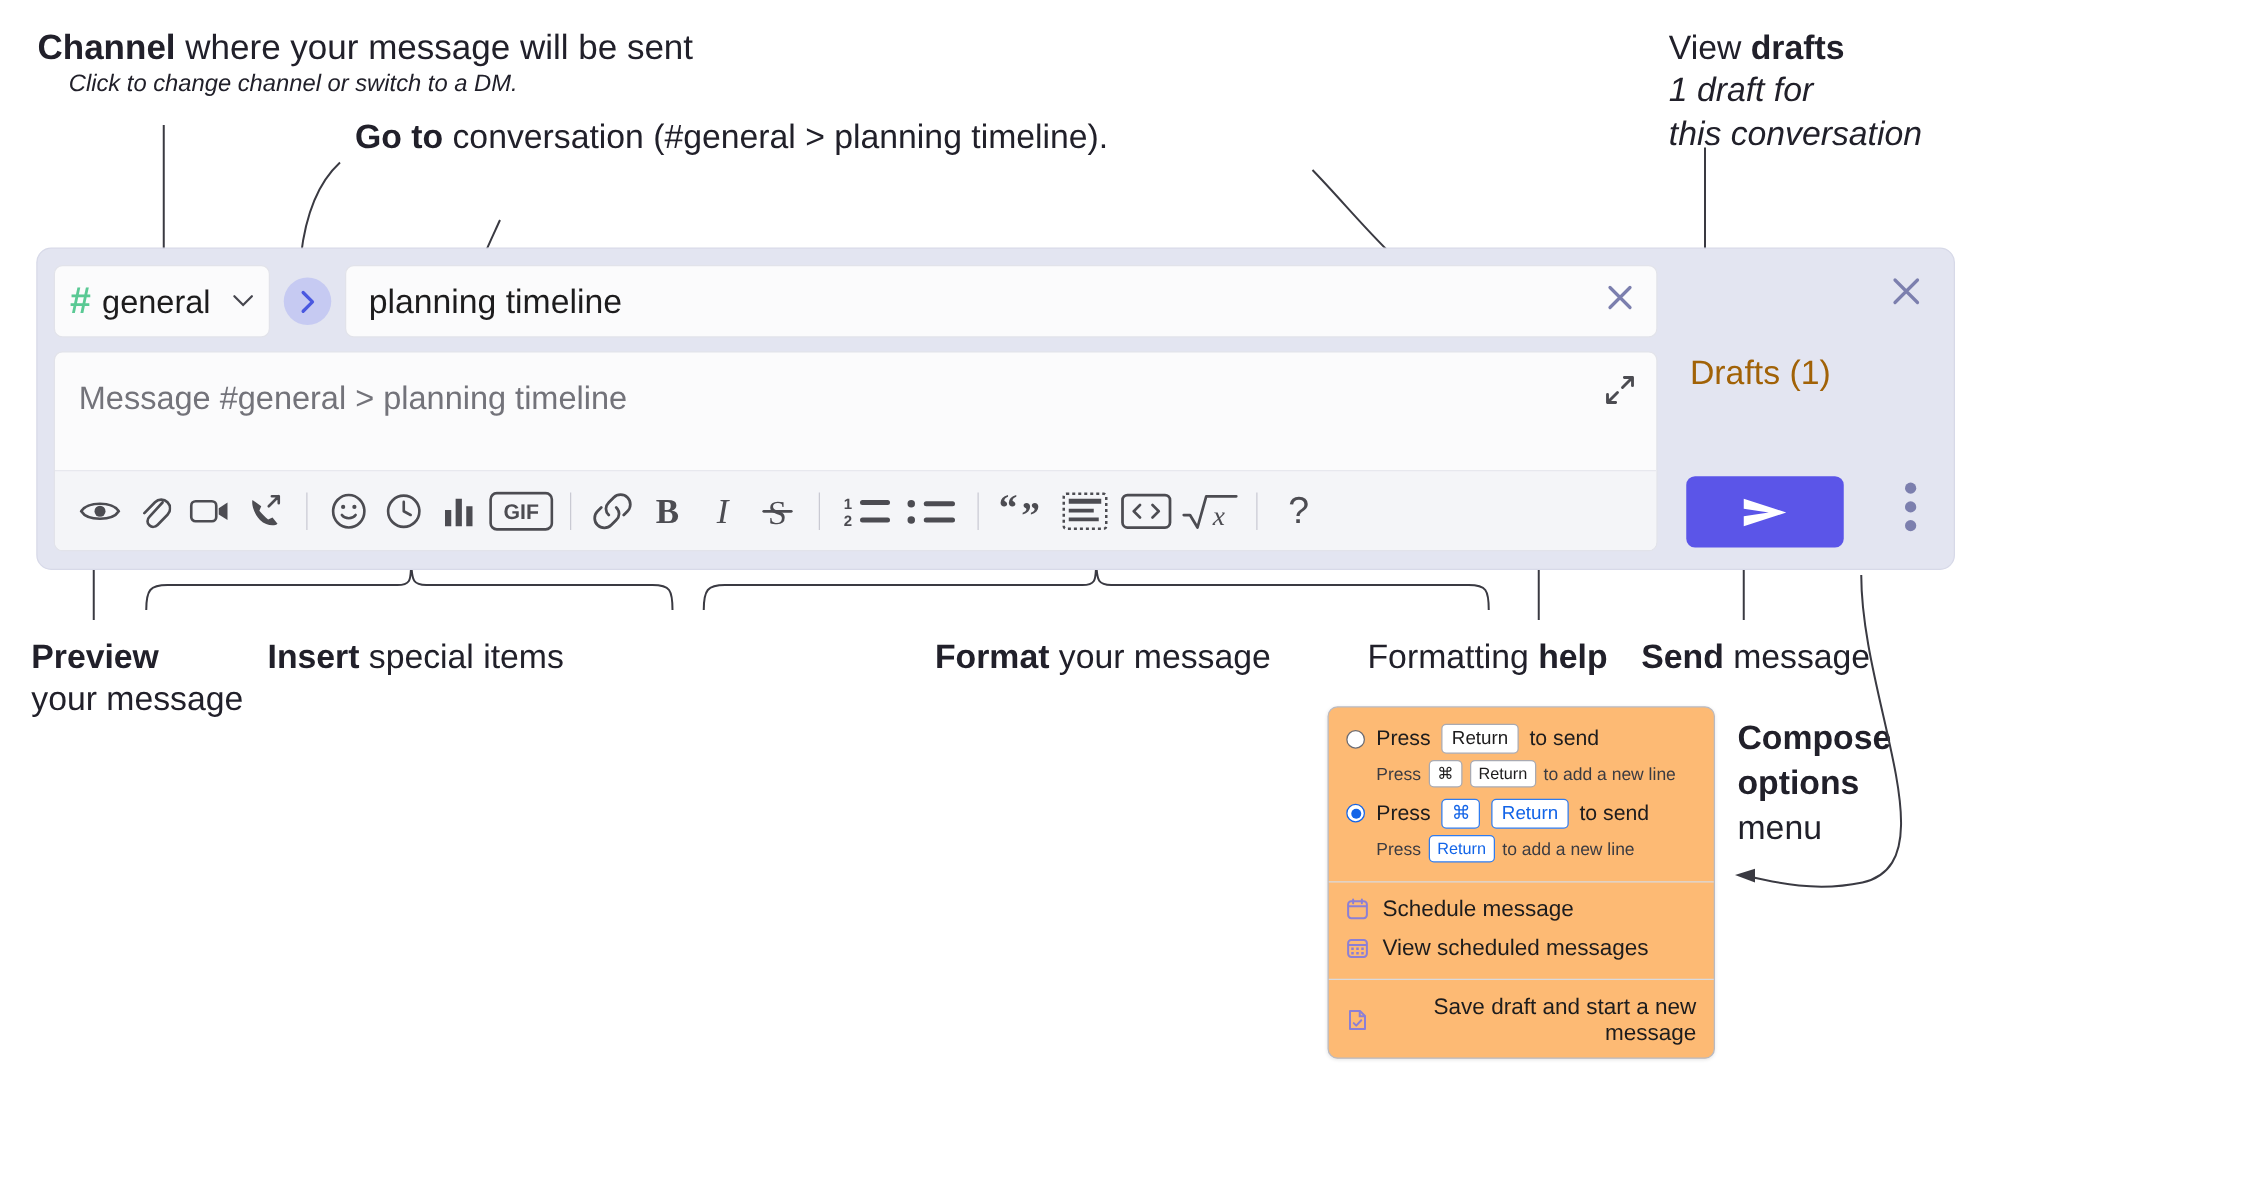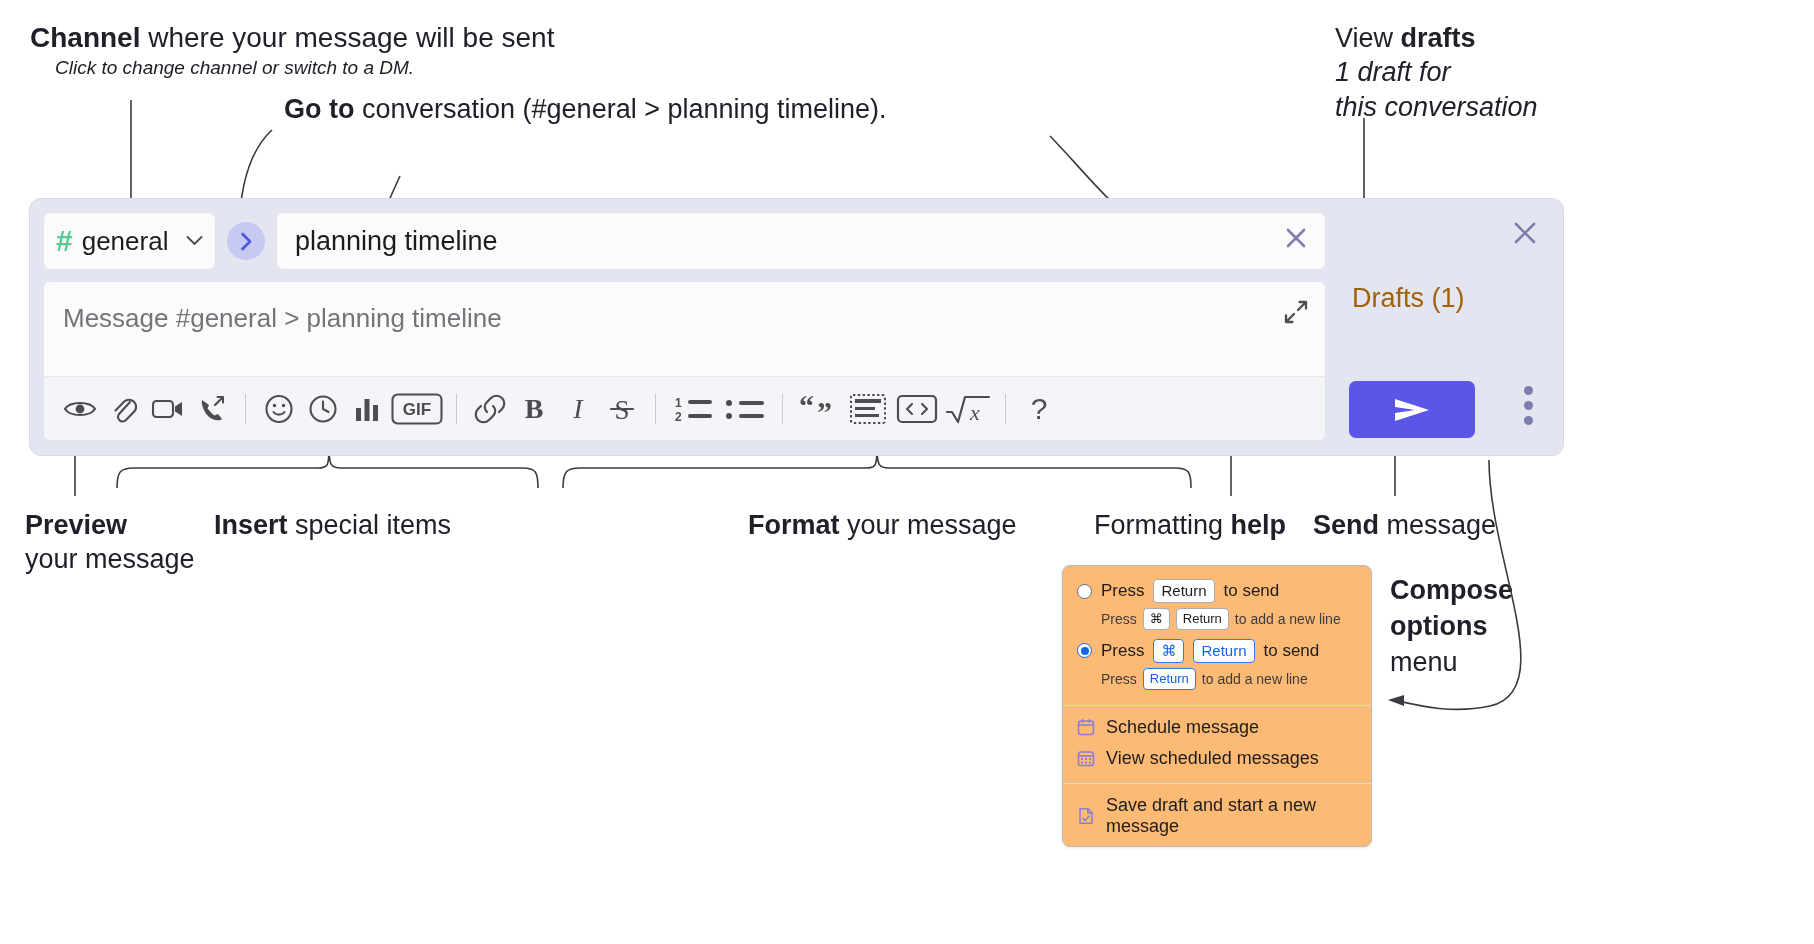--- a/index.html
+++ b/index.html
@@ -115,21 +115,21 @@
     content:""; position:absolute; inset:2.5px; border-radius:50%; background:#1264e8;
   }
   .sub-row { display:flex; align-items:center; gap:6px; padding:2px 14px 6px 38px; font-size:14px; color:#3b3b41; }
   .kbd {
     border:1px solid #a9aab2; border-radius:4px; padding:1px 7px;
     font-size:15px; line-height:1.35; color:#1d1c1d; background:#fff; display:inline-block;
   }
   .kbd.sm { font-size:13px; padding:1px 6px; }
   .kbd.blue { border-color:#2f7cf0; color:#1264e8; }
   .menu-sep { height:1px; background:#d9dade; margin:9px 0 6px 0; }
-  .menu-item { display:flex; align-items:center; gap:11px; padding:5px 14px; font-size:18px; color:#1d1c1d; }
+  .menu-item { display:flex; align-items:center; gap:11px; padding:5px 14px; font-size:18px; color:#1d1c1d;text-align:right; }
   .menu-item .mi-ico { color:#8b7fd6; display:flex; }
 </style>
 </head>
 <body>
 
 <div class="stage">
 
   <div class="anno a-channel">
     <div><b>Channel</b><span> where your message will be sent</span></div>
     <div class="l2"><i>Click to change channel or switch to a DM.</i></div>

